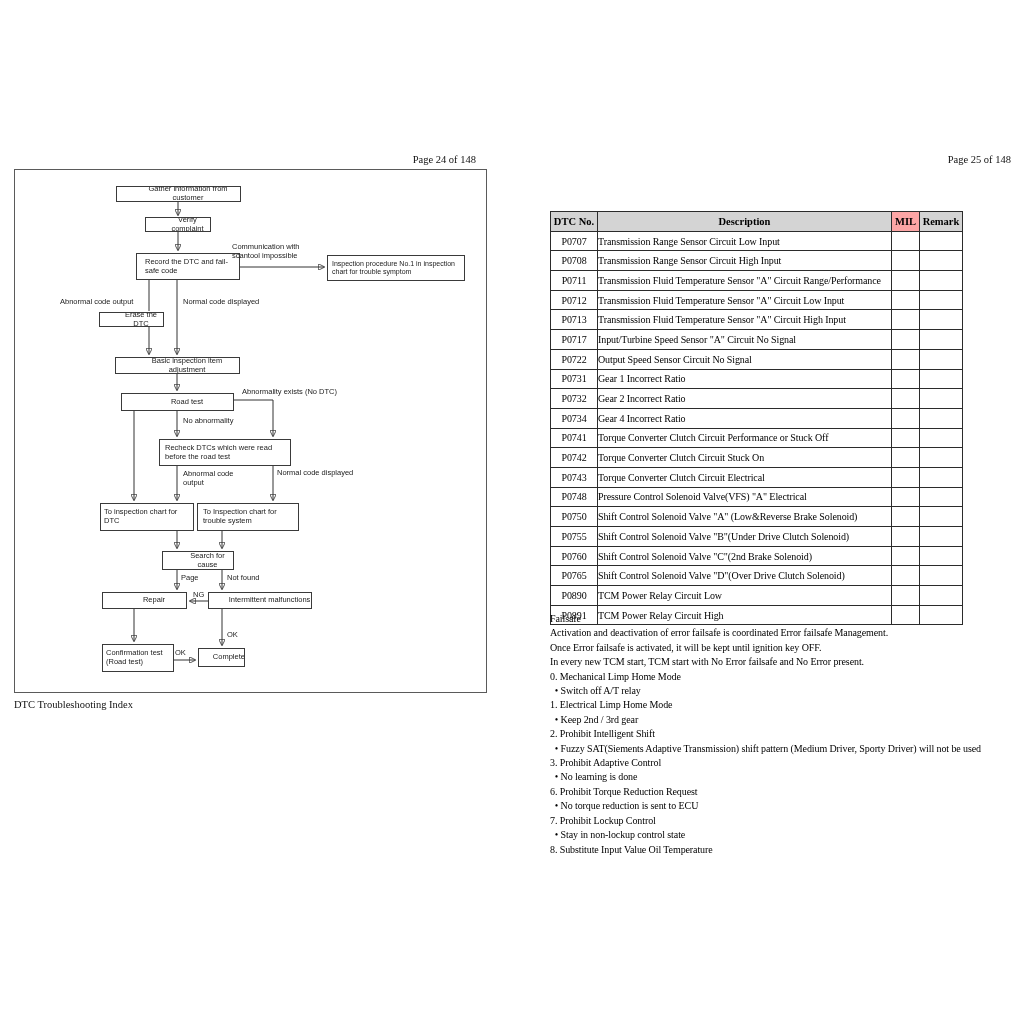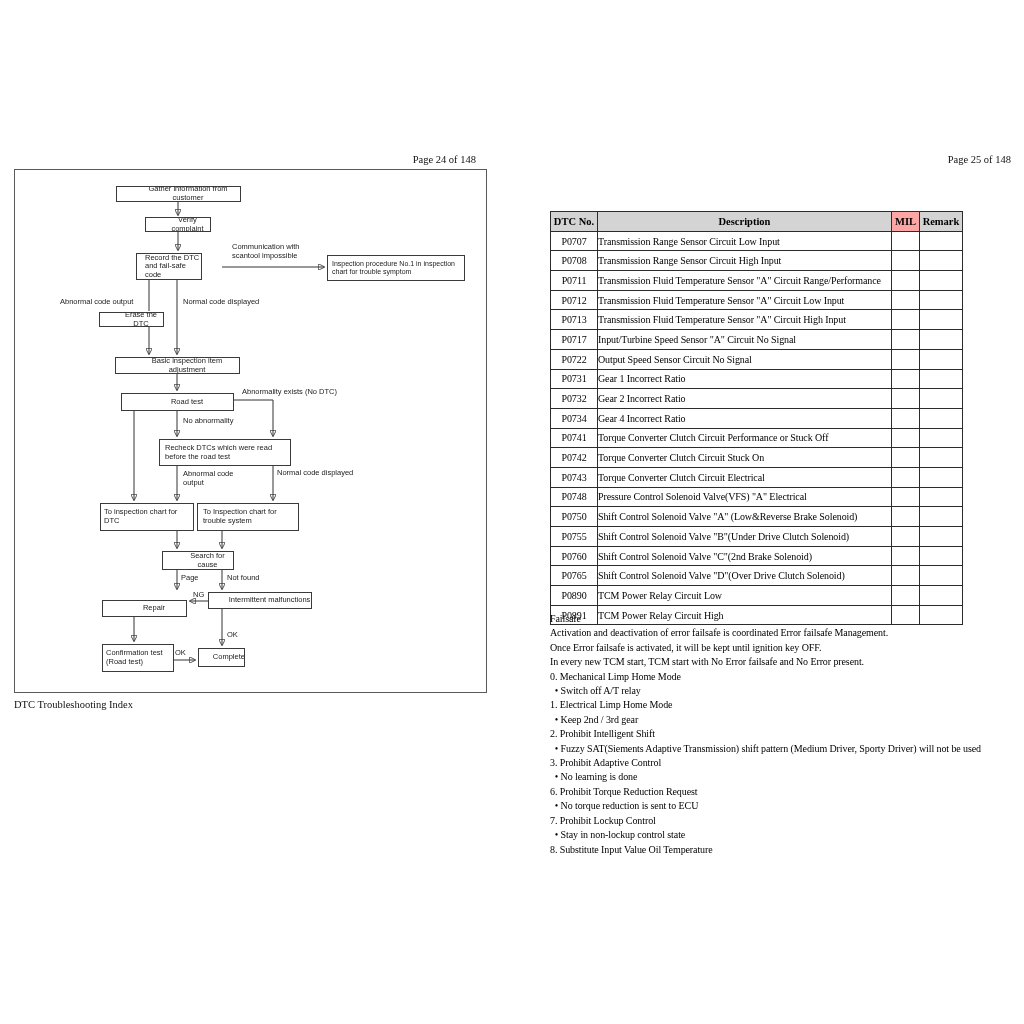--- a/index.html
+++ b/index.html
@@ -18,30 +18,30 @@
 
   .fbox{position:absolute;box-sizing:border-box;border:1px solid #3a3a3a;background:#fff;
         font:7.5px/8.6px "Liberation Sans", sans-serif;color:#222;
         display:flex;align-items:center;justify-content:center;text-align:center;overflow:hidden;padding-left:19px;}
   .fbox.la{justify-content:flex-start;text-align:left;}
   .flabel{position:absolute;font:7.5px/8.8px "Liberation Sans", sans-serif;color:#222;white-space:nowrap;}
   .flabel.wrap{white-space:normal;}
 
   .b-gather{left:116px;top:186px;width:125px;height:16px;}
   .b-verify{left:145px;top:217px;width:66px;height:15px;}
-  .b-record{left:136px;top:253px;width:66px;height:27px;padding-left:8px;}
+  .b-record{left:136px;top:253px;width:104px;height:27px;padding-left:8px;}
   .b-insp1{left:327px;top:255px;width:138px;height:26px;padding-left:4px;font-size:7px;line-height:8.2px;}
   .b-erase{left:99px;top:312px;width:65px;height:15px;}
   .b-basic{left:115px;top:357px;width:125px;height:17px;}
   .b-road{left:121px;top:393px;width:113px;height:18px;}
   .b-recheck{left:159px;top:439px;width:132px;height:27px;padding-left:5px;}
   .b-chartdtc{left:100px;top:503px;width:94px;height:28px;padding-left:3px;}
   .b-chartts{left:197px;top:503px;width:102px;height:28px;padding-left:5px;}
   .b-search{left:162px;top:551px;width:72px;height:19px;}
-  .b-repair{left:102px;top:592px;width:85px;height:17px;margin-top:8px;}
+  .b-repair{left:102px;top:592px;width:85px;height:17px;}
   .b-inter{left:208px;top:592px;width:104px;height:17px;}
   .b-confirm{left:102px;top:644px;width:72px;height:28px;padding-left:3px;}
   .b-complete{left:198px;top:648px;width:47px;height:19px;}
 
   .l-comm{left:232px;top:243px;width:84px;}
   .l-abn1{left:60px;top:298px;}
   .l-norm1{left:183px;top:298px;}
   .l-abnex{left:242px;top:388px;}
   .l-noabn{left:183px;top:417px;}
   .l-abn2{left:183px;top:470px;width:64px;}

